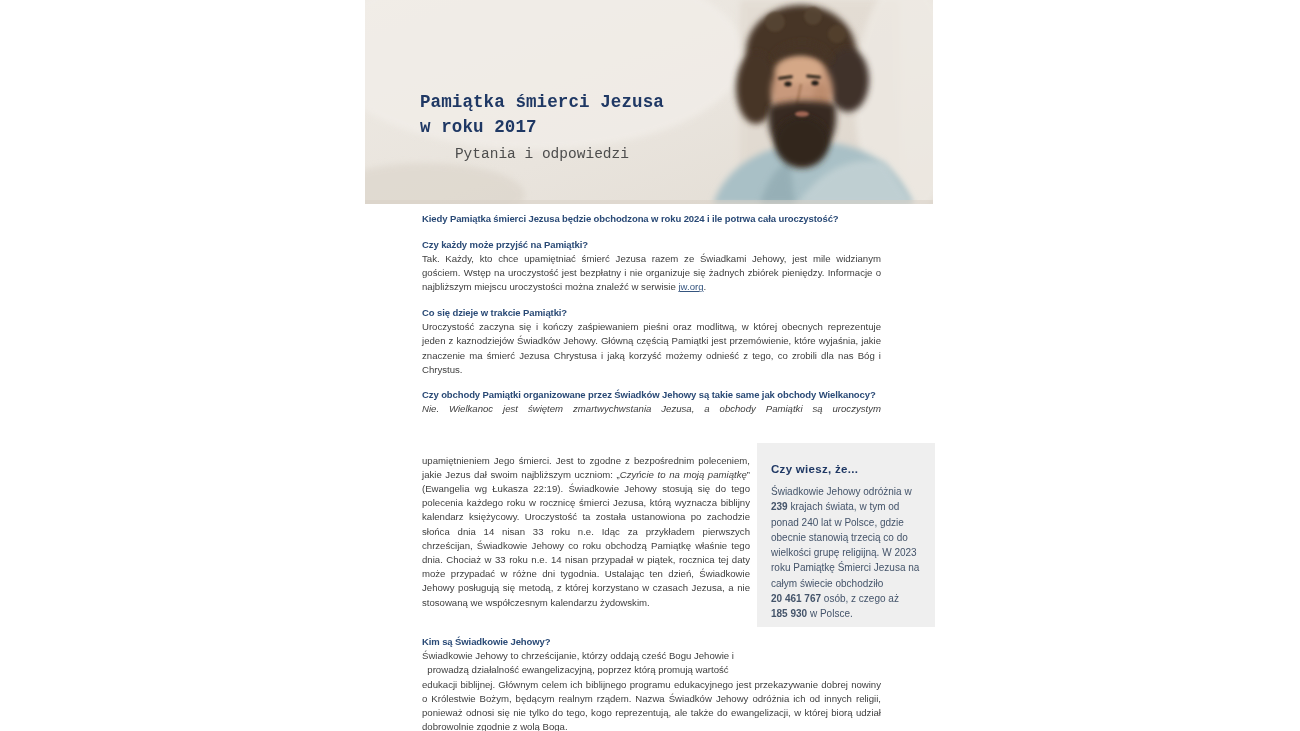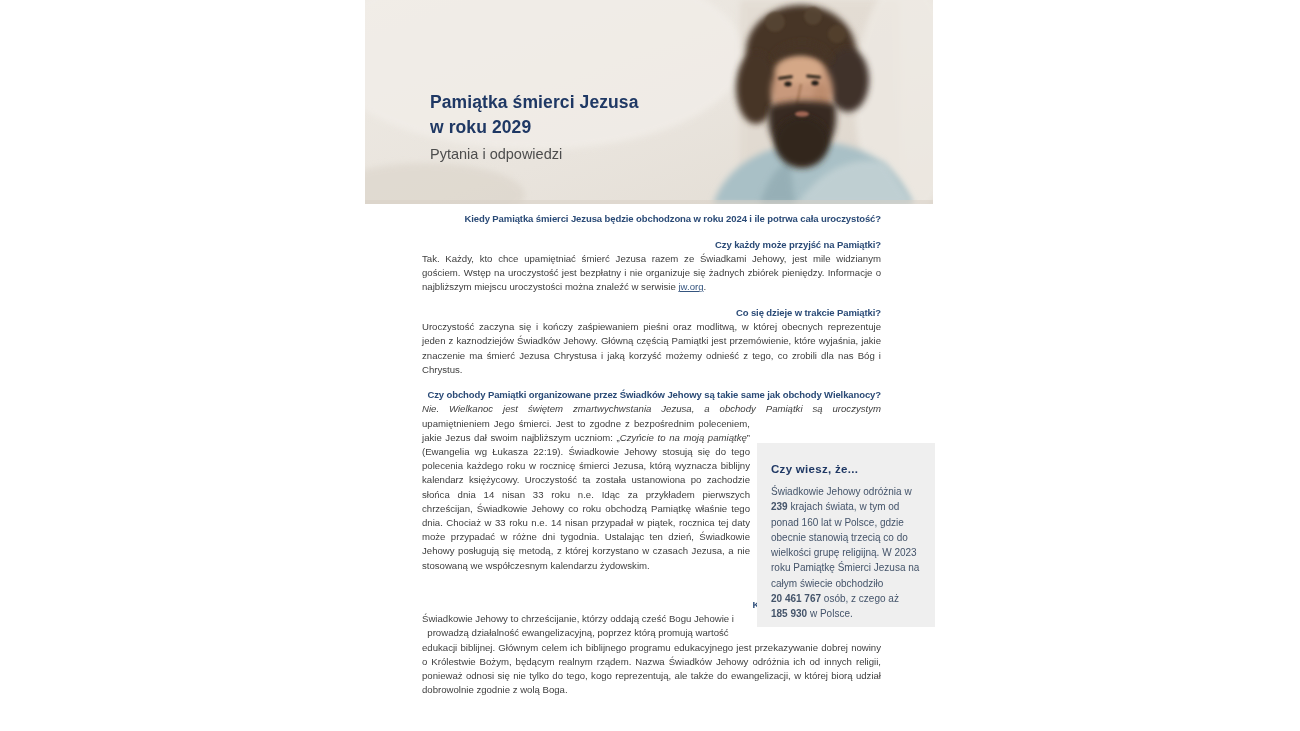--- a/index.html
+++ b/index.html
@@ -11,44 +11,44 @@
     -webkit-font-smoothing: antialiased;
   }
   .canvas { position: relative; width: 1300px; height: 731px; background: #ffffff; }
 
   
   .hero {
     position: absolute; left: 365px; top: 0; width: 568px; height: 204px;
     overflow: hidden;
   }
   .hero svg { position: absolute; left: 0; top: 0; width: 568px; height: 204px; }
-  .hero-text { position: absolute; left: 65px; top: 90px; }
+  .hero-text { position: absolute; left: 55px; top: 90px; font-family: Liberation Mono, monospace; }
   .hero-title {
     color: #1f3864; font-size: 17.5px; font-weight: bold;
     line-height: 25px; letter-spacing: 0.1px; margin: 0;
   }
   .hero-subtitle {
-    color: #4d4d4d; font-size: 14.5px; line-height: 19px; margin-top: 5px;
+    color: #4d4d4d; font-size: 14.5px; line-height: 19px; margin-top: 5px; text-align: center;
   }
 
   
   .content {
     position: absolute; left: 422px; top: 212px; width: 459px;
     color: #404040; font-size: 9.6px; line-height: 14.2px;
   }
   .q-heading {
     color: #2a4a76; font-weight: bold; font-size: 9.5px;
-    letter-spacing: -0.1px; margin: 0 0 0 0; line-height: 14.5px; text-align: right;
+    letter-spacing: -0.1px; margin: 0 0 0 0; line-height: 14.5px;
   }
   .section { margin-bottom: 11px; }
   .body-p { margin: 0; text-align: justify; }
   .body-p.no-justify { text-align: center; }
   .intro-line { margin: 0; text-align: justify; text-align-last: justify; font-style: italic; }
   .narrow { width: 328px; }
-  .narrow-tall { min-height: 170px; }
+  .narrow-tall { min-height: 170px; margin-top: 37px; }
   .narrow-2l { width: 312px; min-height: 28px; text-align: left; }
   .italic { font-style: italic; }
   .link {
     color: #35557f; text-decoration: underline; cursor: pointer;
   }
 
   
   .didyouknow {
     position: absolute; left: 757px; top: 443px; width: 178px; height: 184px;
     background: #efefef; box-sizing: border-box; padding: 20px 14px;
@@ -116,21 +116,21 @@
       <ellipse cx="435" cy="106" rx="5" ry="2.6" fill="#96653f" opacity="0.6" filter="url(#soft2)"></ellipse>
 
       <path d="M404 106 Q437 97 470 104 Q477 150 437 160 Q398 150 404 106 Z" fill="#382b21" filter="url(#soft)"></path>
       <ellipse cx="437" cy="142" rx="27" ry="26" fill="#31261d" filter="url(#soft)"></ellipse>
       <ellipse cx="437" cy="114" rx="7" ry="2.8" fill="#a96a58" opacity="0.95" filter="url(#soft2)"></ellipse>
 
       <rect y="200" width="568" height="4" fill="#d7d0c6" opacity="0.5"></rect>
     </svg>
     <div class="hero-text">
       <div class="hero-title">Pamiątka śmierci Jezusa</div>
-      <div class="hero-title">w roku 2029</div>
+      <div class="hero-title">w roku 2017</div>
       <div class="hero-subtitle">Pytania i odpowiedzi</div>
     </div>
   </header>
 
   <main class="content">
 
     <section class="section">
       <h2 class="q-heading">Kiedy Pamiątka śmierci Jezusa będzie obchodzona w roku 2024 i ile potrwa cała uroczystość?</h2>
     </section>
 
@@ -153,16 +153,16 @@
     <section class="section">
       <h2 class="q-heading">Kim są Świadkowie Jehowy?</h2>
       <p class="body-p narrow-2l no-justify">Świadkowie Jehowy to chrześcijanie, którzy oddają cześć Bogu Jehowie i prowadzą działalność ewangelizacyjną, poprzez którą promują wartość</p>
       <p class="body-p">edukacji biblijnej. Głównym celem ich biblijnego programu edukacyjnego jest przekazywanie dobrej nowiny o Królestwie Bożym, będącym realnym rządem. Nazwa Świadków Jehowy odróżnia ich od innych religii, ponieważ odnosi się nie tylko do tego, kogo reprezentują, ale także do ewangelizacji, w której biorą udział dobrowolnie zgodnie z wolą Boga.</p>
     </section>
 
   </main>
 
   <aside class="didyouknow">
     <h3 class="didyouknow-heading">Czy wiesz, że...</h3>
-    <p class="didyouknow-body"><span>Świadkowie Jehowy odróżnia w </span><b>239</b><span> krajach świata, w tym od ponad 160 lat w Polsce, gdzie obecnie stanowią trzecią co do wielkości grupę religijną. W 2023 roku Pamiątkę Śmierci Jezusa na całym świecie obchodziło </span><b>20 461 767</b><span> osób, z czego aż </span><b>185 930</b><span> w Polsce.</span></p>
+    <p class="didyouknow-body"><span>Świadkowie Jehowy odróżnia w </span><b>239</b><span> krajach świata, w tym od ponad 240 lat w Polsce, gdzie obecnie stanowią trzecią co do wielkości grupę religijną. W 2023 roku Pamiątkę Śmierci Jezusa na całym świecie obchodziło </span><b>20 461 767</b><span> osób, z czego aż </span><b>185 930</b><span> w Polsce.</span></p>
   </aside>
 
 </div>
 
 </body></html>

